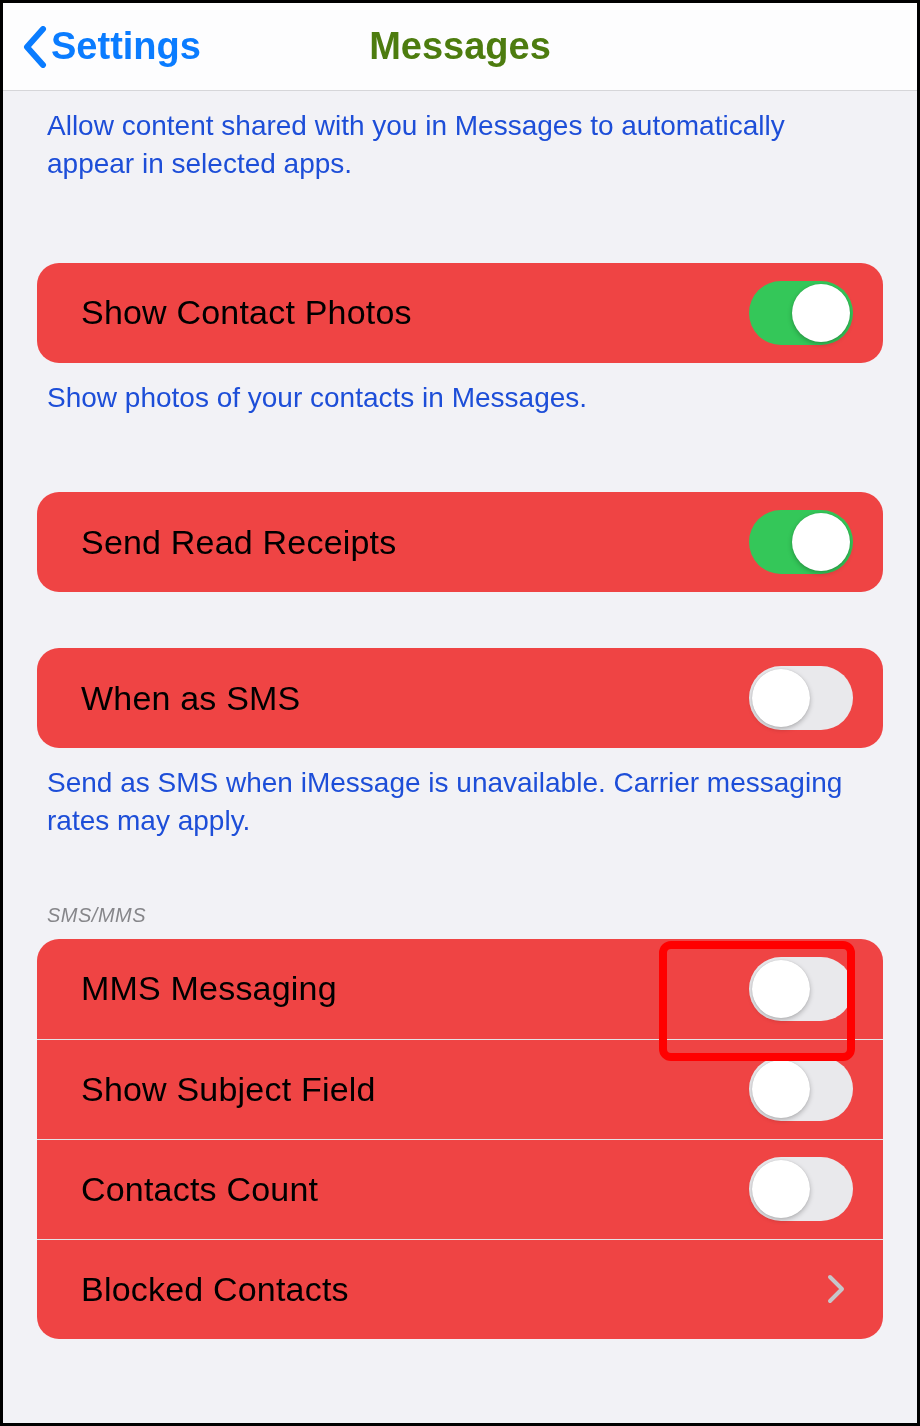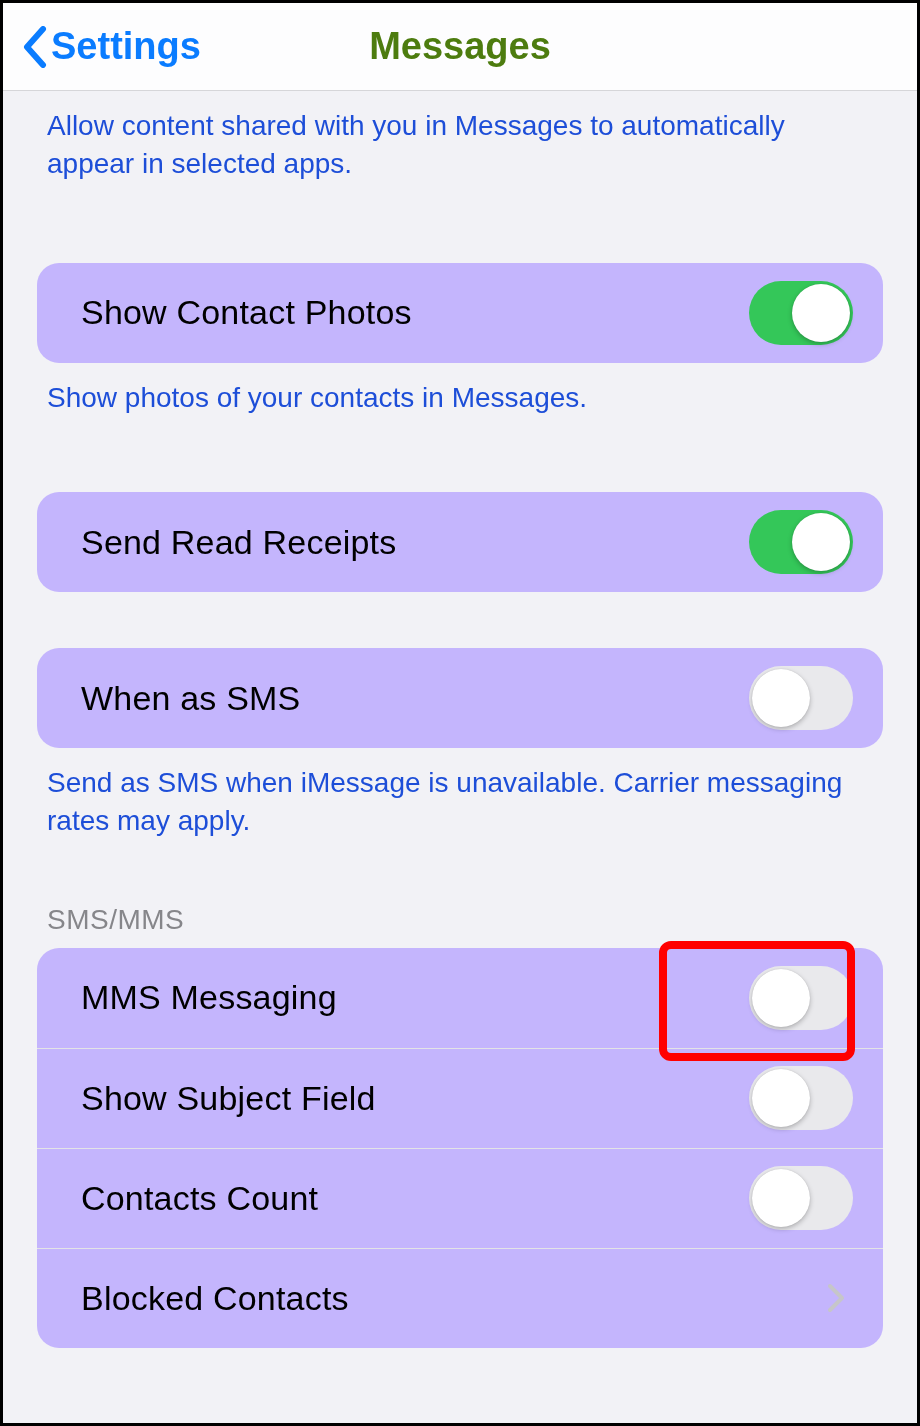--- a/index.html
+++ b/index.html
@@ -37,26 +37,27 @@
   }
   .content { padding-top: 0; }
   .footer-note {
     color: #1d4ed8;
     font-size: 28px;
     line-height: 1.35;
     padding: 16px 44px 20px 44px;
   }
   .section-header {
     color: #86868a;
-    font-size: 28px;
+    font-size: 20px;
     padding: 44px 44px 12px 44px;
     letter-spacing: 0.5px;
+    font-style: italic;
   }
   .group {
-    background: #c4b5fd;
+    background: #ef4444;
     border-radius: 22px;
     margin: 14px 34px 0 34px;
     overflow: hidden;
   }
   .group.first { margin-top: 60px; }
   .group.mid  { margin-top: 56px; }
   .group.smsmms { margin-top: 0; border-radius: 22px; }
   .row {
     display: flex;
     align-items: center;

